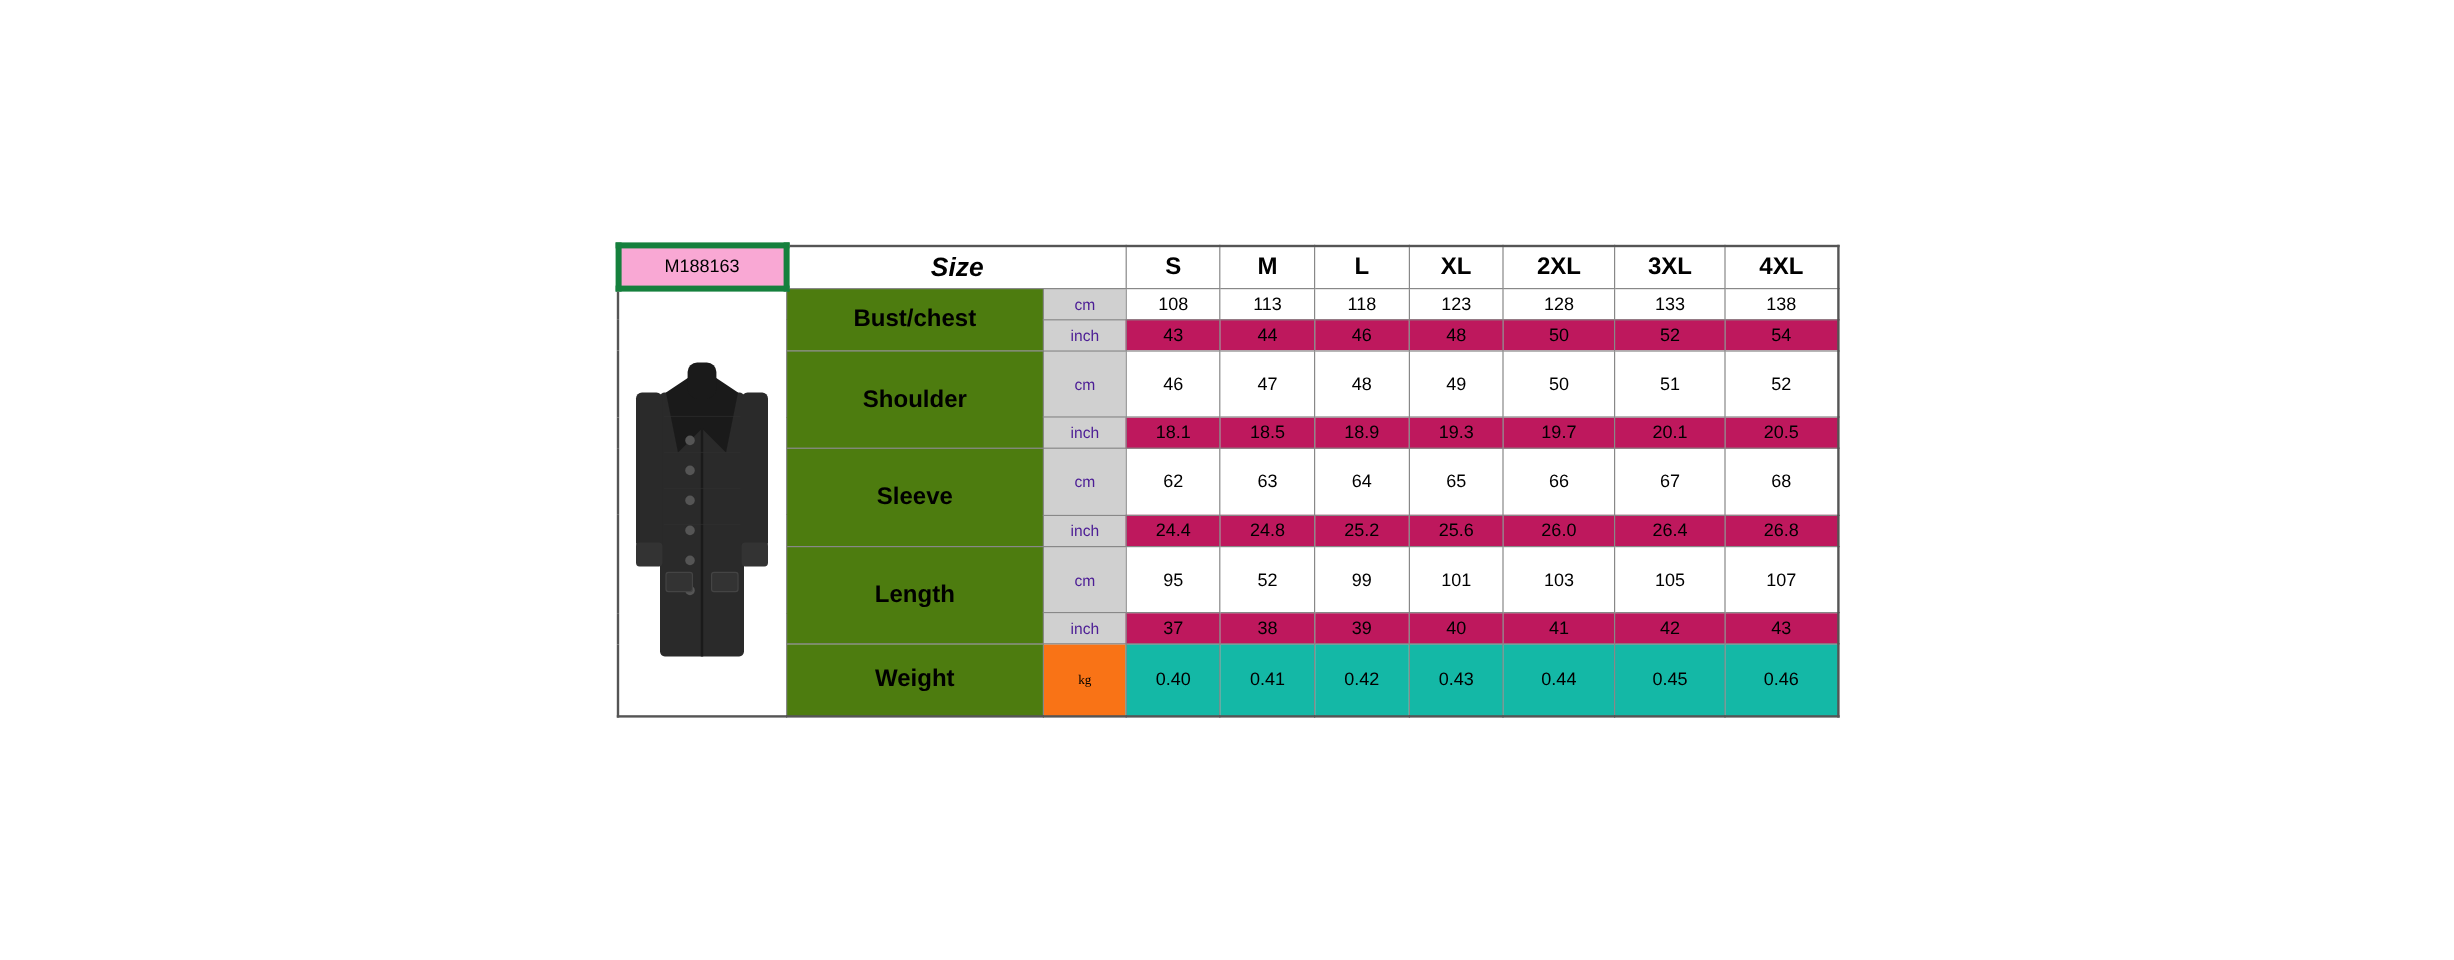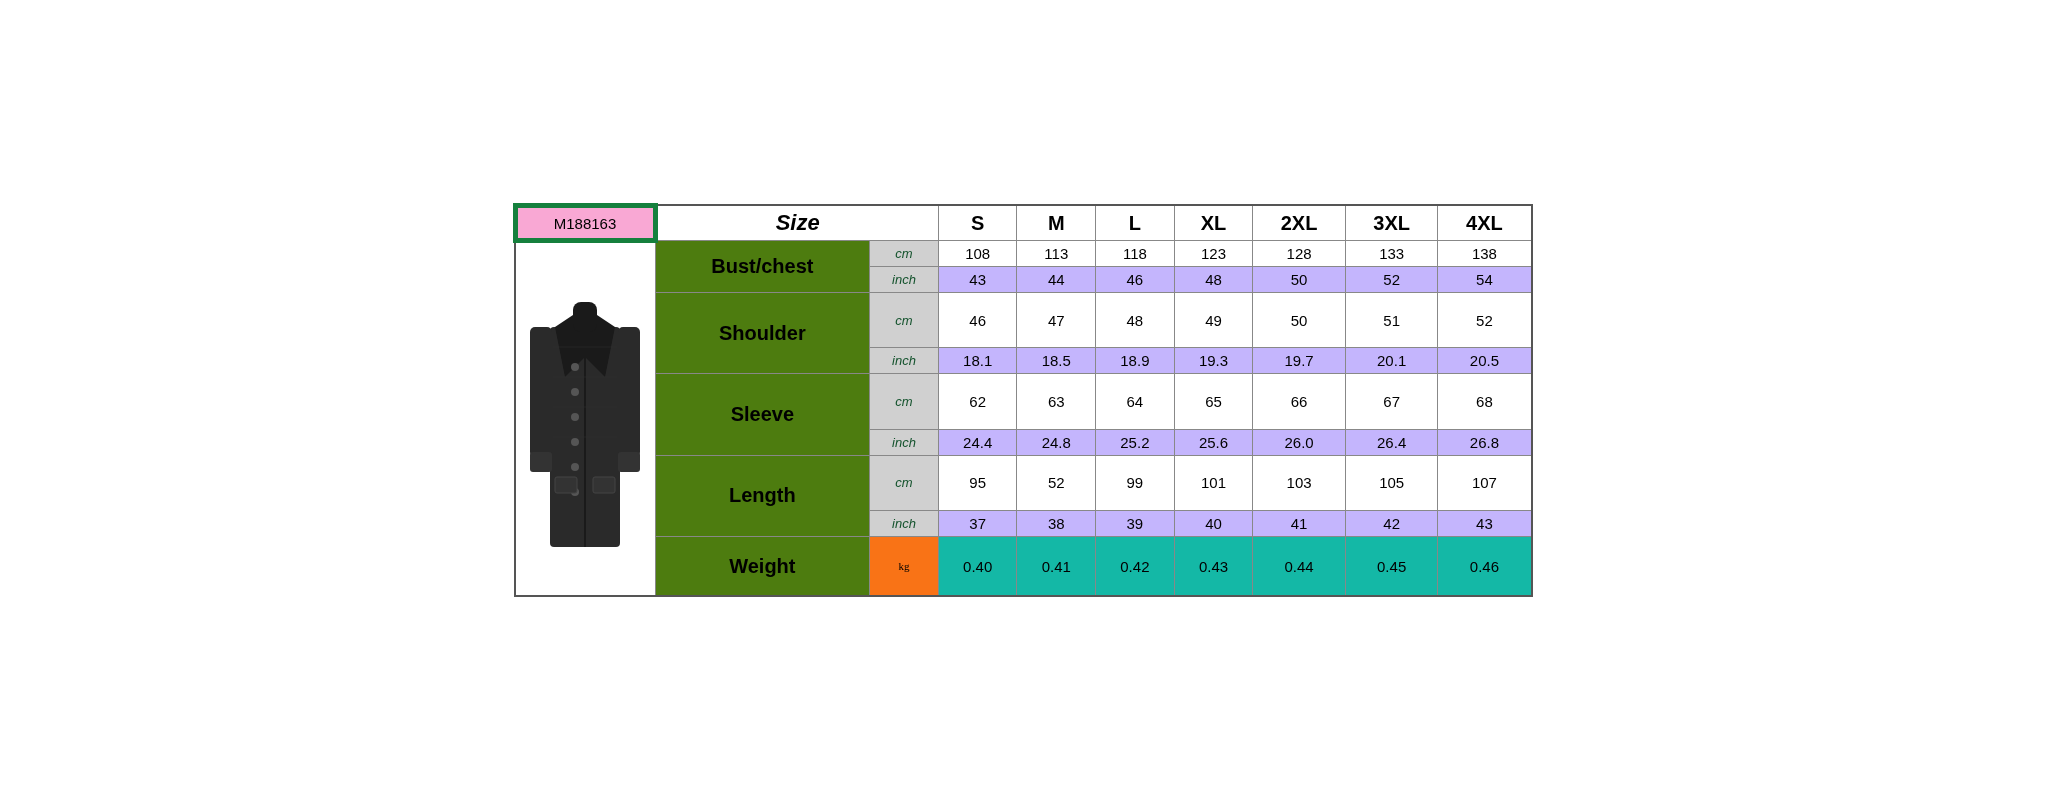--- a/index.html
+++ b/index.html
@@ -37,29 +37,28 @@
       background: #fff;
     }
     .measure-label {
       font-size: 20px;
       font-weight: bold;
       background: #4d7c0f;
     }
     .unit-label {
       font-size: 13px;
       background: #d0d0d0;
-      color: #14532d;
-      font-style: italic;
+      color: #4c1d95;
     }
     .data-white {
       background: #fff;
       font-size: 15px;
     }
     .data-green {
-      background: #c4b5fd;
+      background: #be185d;
       font-size: 15px;
     }
     .image-cell {
       width: 140px;
       background: #fff;
       padding: 4px;
       vertical-align: middle;
       text-align: center;
     }
     

